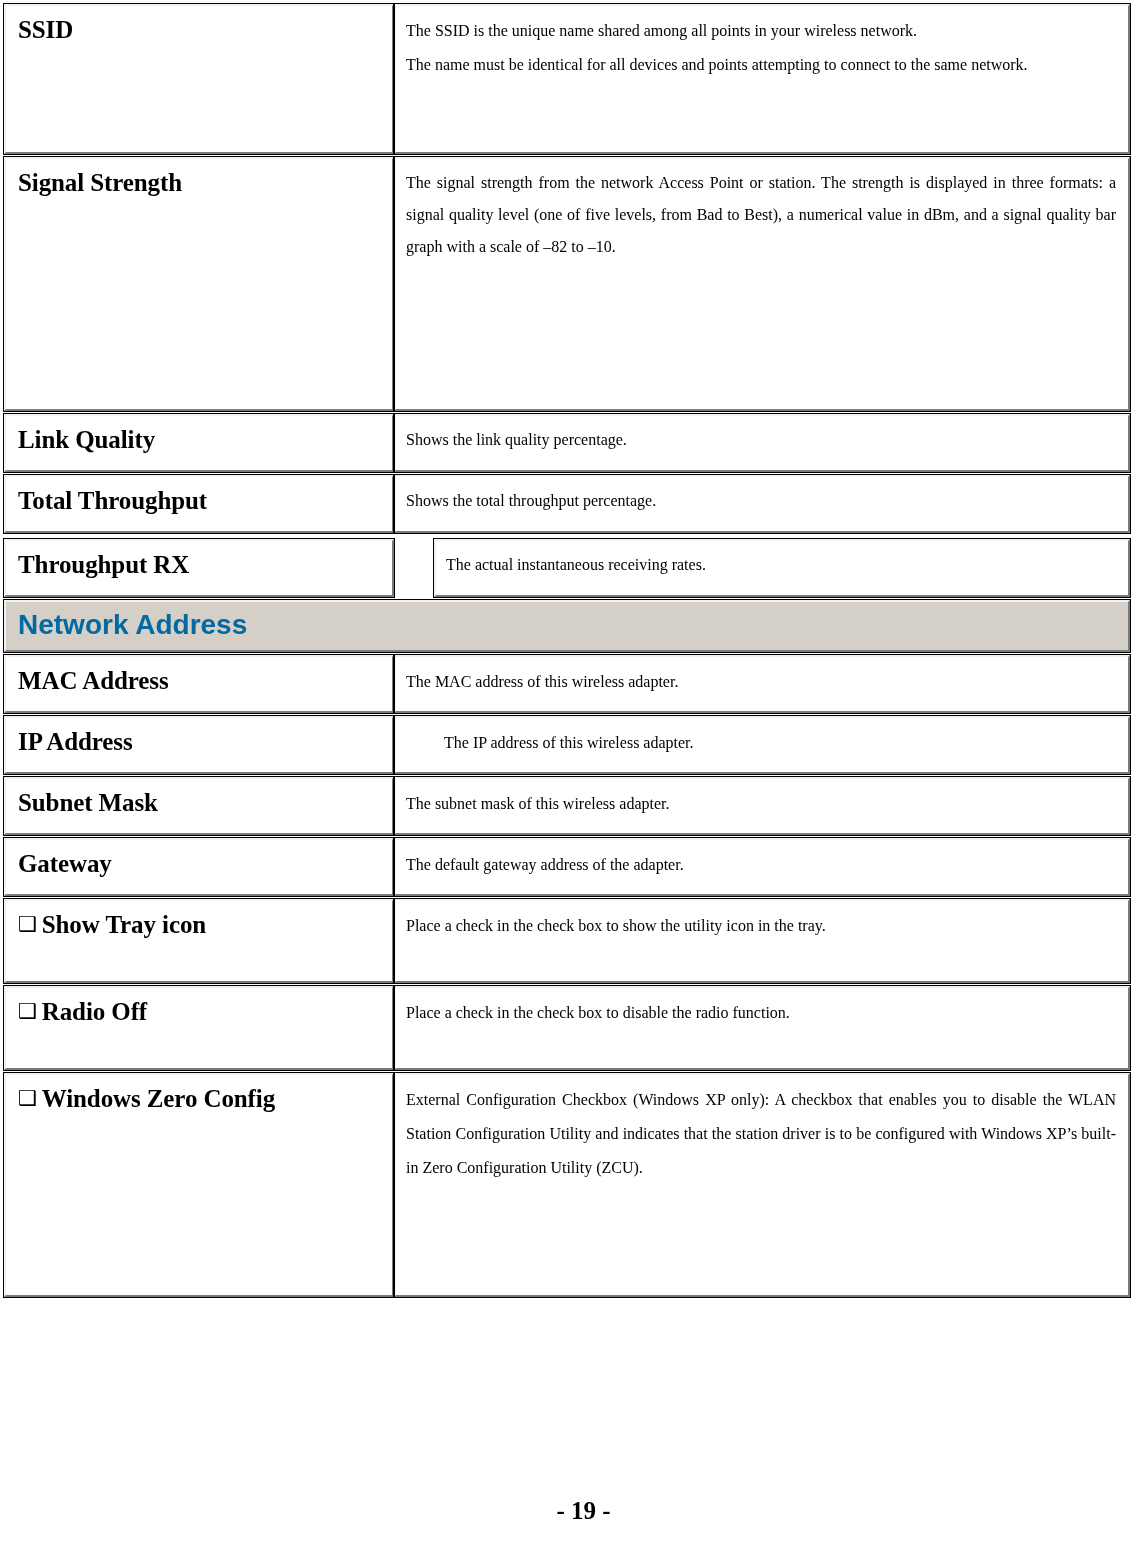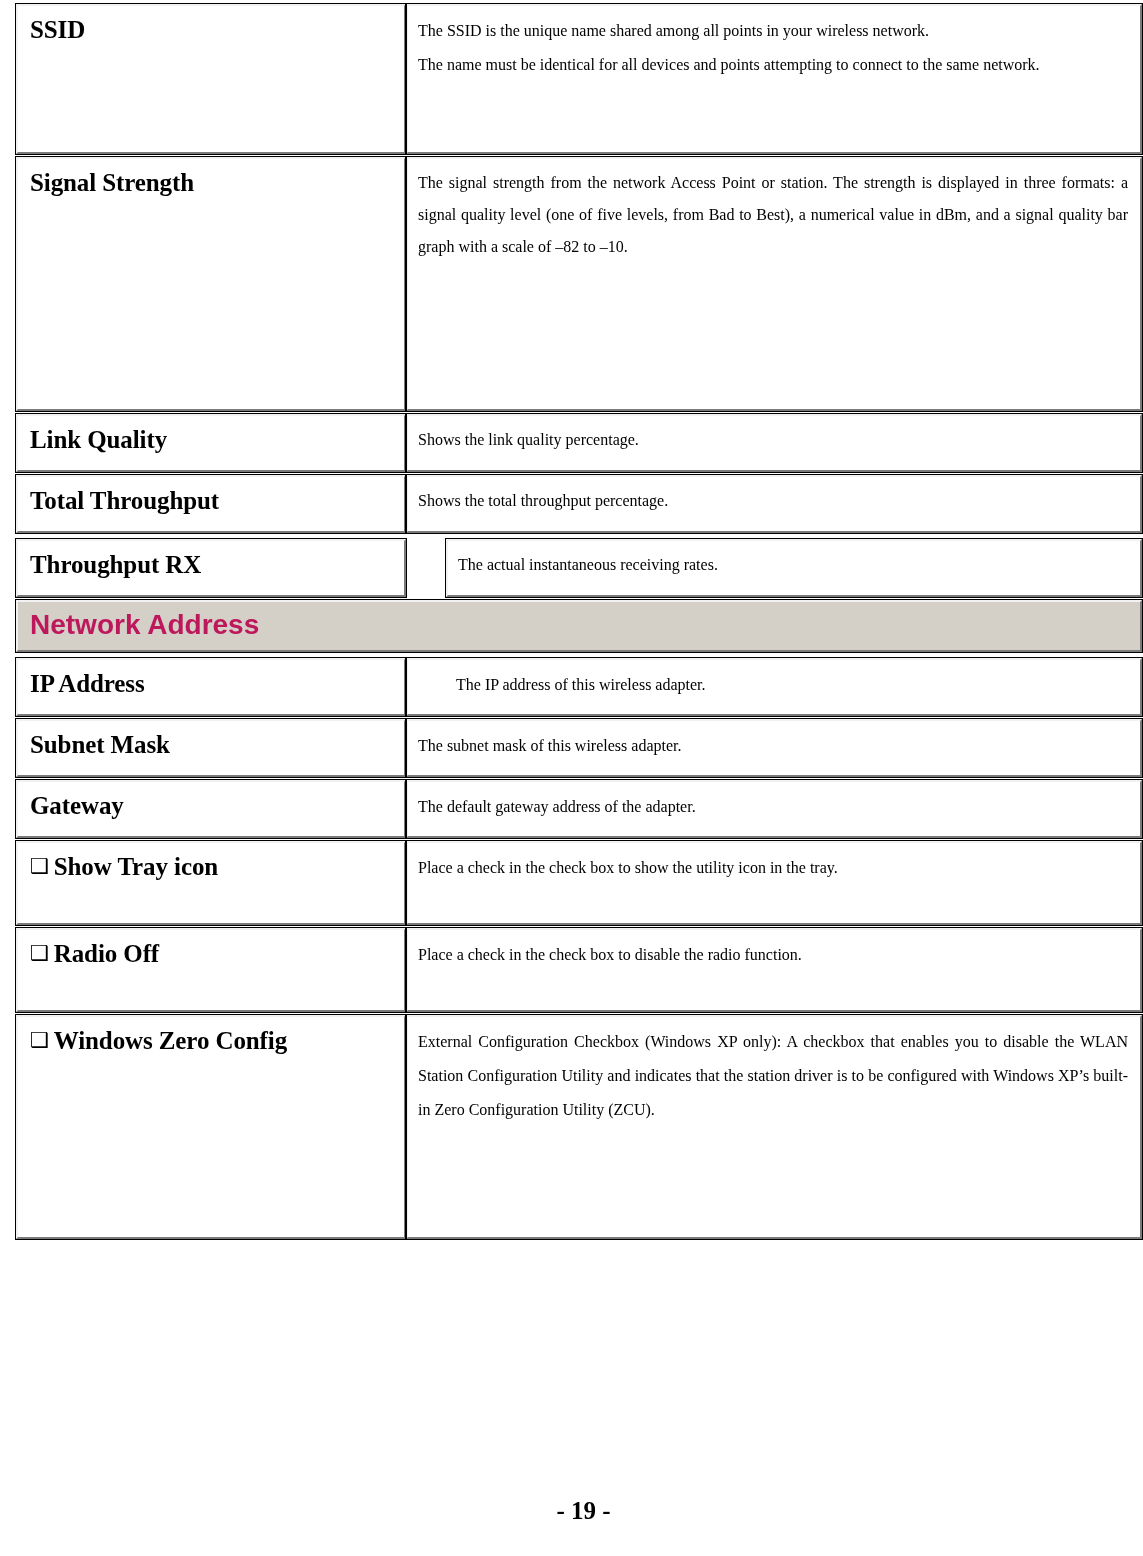--- a/index.html
+++ b/index.html
@@ -16,21 +16,21 @@
   }
   .page {
     position: absolute;
     left: 0;
     top: 0;
     width: 1143px;
     height: 1556px;
   }
   table.spec {
     position: absolute;
-    left: 16px;
+    left: 4px;
     top: 4px;
     width: 1126px;
     border-collapse: separate;
     border-spacing: 0;
     table-layout: fixed;
   }
   table.spec td {
     vertical-align: top;
     padding: 0;
   }
@@ -73,21 +73,21 @@
     border: 2px solid;
     border-color: #f2f2f2 #7a7a7a #7a7a7a #f2f2f2;
     outline: 1px solid #000000;
     box-sizing: border-box;
     background: #d4d0c8;
     font-family: "Liberation Sans", sans-serif;
     font-weight: bold;
     font-size: 28px;
     line-height: 34px;
     padding: 6px 8px 8px 12px;
-    color: #be185d;
+    color: #0369a1;
   }
   .chk {
     font-family: "DejaVu Sans", sans-serif;
     font-weight: normal;
     font-size: 21px;
     display: inline-block;
     margin-right: 5px;
     position: relative;
     top: -2px;
   }
@@ -175,20 +175,28 @@
           <td colspan="2"></td>
         </tr>
         <tr>
           <td colspan="2">
             <div class="section-bar">Network Address</div>
           </td>
         </tr>
         <tr class="gap">
           <td colspan="2"></td>
         </tr>
+        <tr>
+          <td>
+            <div class="cellbox term" style="height: 58px;"><span>MAC Address</span></div>
+          </td>
+          <td>
+            <div class="cellbox desc small" style="height: 58px; white-space: pre-line;">The MAC address of this wireless adapter.</div>
+          </td>
+        </tr>
         <tr class="gap">
           <td colspan="2"></td>
         </tr>
         <tr>
           <td>
             <div class="cellbox term" style="height: 58px;"><span>IP Address</span></div>
           </td>
           <td>
             <div class="cellbox desc small" style="height: 58px; white-space: pre-line; padding-left: 48px;">The IP address of this wireless adapter.</div>
           </td>

